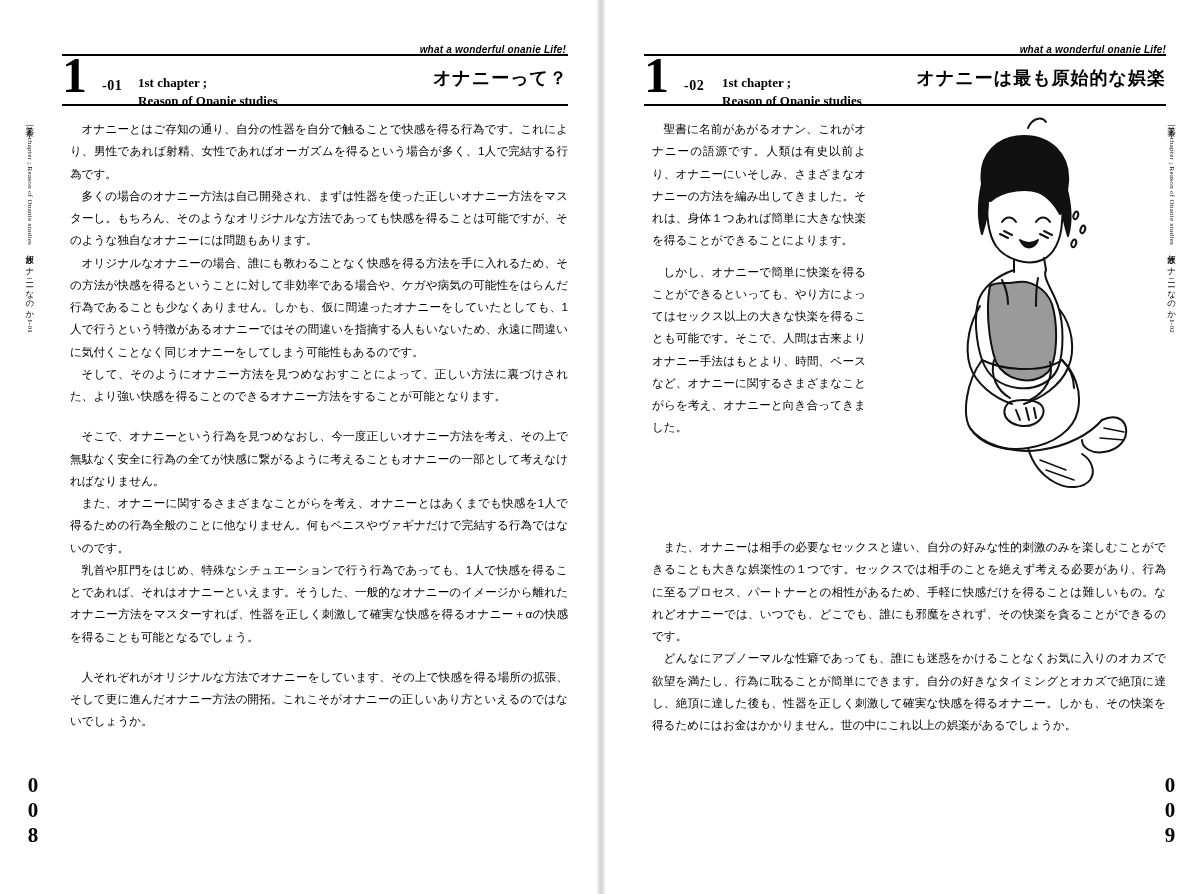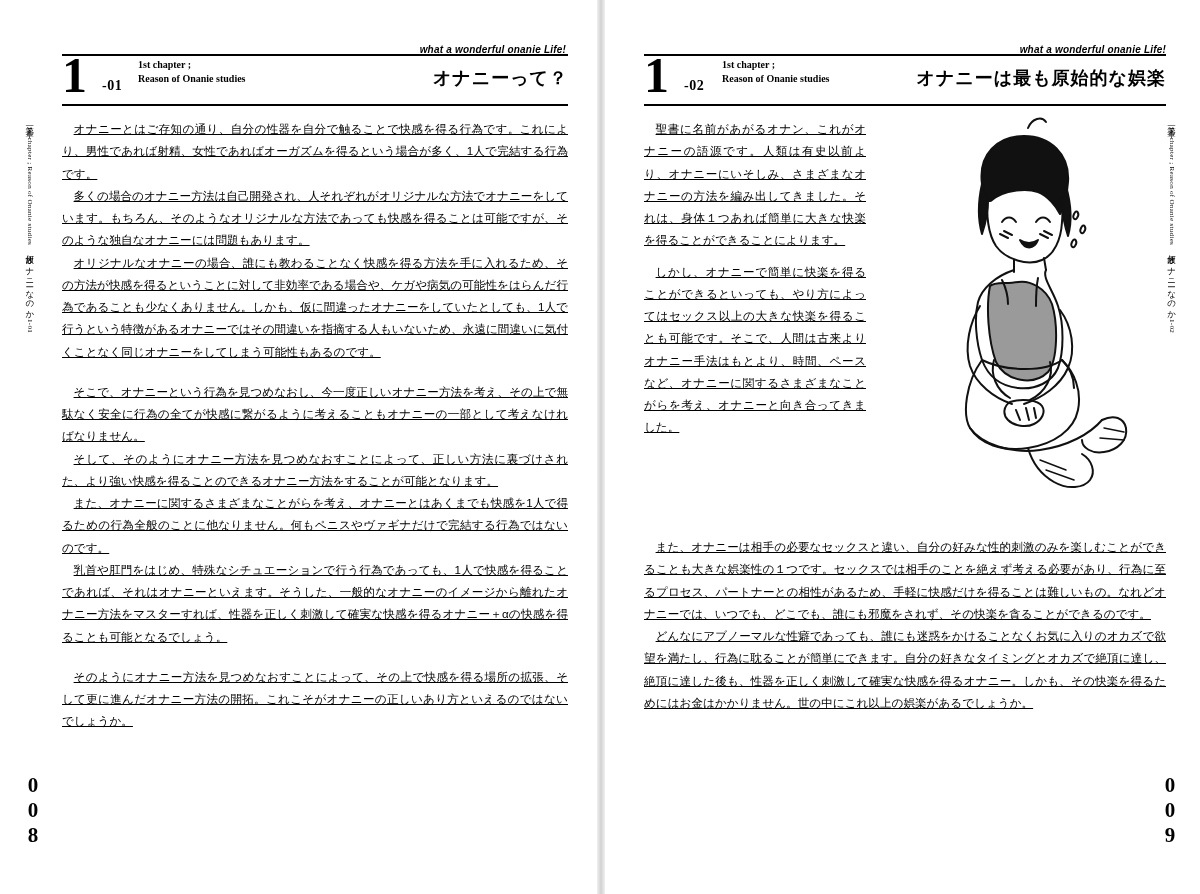--- a/index.html
+++ b/index.html
@@ -92,23 +92,23 @@
     left: 40px;
     top: 22px;
     font-family: "Liberation Serif", serif;
     font-size: 14px;
     font-weight: bold;
     letter-spacing: 0.5px;
   }
   .sub-label {
     position: absolute;
     left: 76px;
-    top: 2px;
-    font-family: "Liberation Serif", serif;
-    font-size: 10px;
+    top: 18px;
+    font-family: "Liberation Serif", serif;
+    font-size: 13px;
     font-weight: bold;
     line-height: 1.35;
     white-space: pre-line;
   }
   .right .sub-label { left: 78px; }
   .chapter-title {
     position: absolute;
     right: 0;
     top: 10px;
     font-size: 18px;
@@ -167,23 +167,22 @@
     width: 222px;
     top: 118px;
   }
   .right .body-col-wide {
     left: 44px;
     right: 34px;
     top: 536px;
     width: auto;
   }
   .para {
-    margin: 0 0 0 0;
+    margin: 0 0 0 8px;
     text-indent: 1em;
-    text-decoration: underline;
   }
   .para.gap { margin-top: 18px; }
   .para.gap-sm { margin-top: 9px; }
 
   
   .illo {
     position: absolute;
     left: 278px;
     top: 110px;
     width: 290px;
@@ -217,27 +216,27 @@
       <span class="en">1st chapter ;
 Reason of Onanie studies</span>
       <span>何故オナニーなのか</span>
       <span class="en">1-01</span>
     </div>
 
     <div class="folio">008</div>
 
     <div class="body-col">
       <p class="para">オナニーとはご存知の通り、自分の性器を自分で触ることで快感を得る行為です。これにより、男性であれば射精、女性であればオーガズムを得るという場合が多く、1人で完結する行為です。</p>
-      <p class="para">多くの場合のオナニー方法は自己開発され、人それぞれがオリジナルな方法でオナニーをしています。もちろん、そのようなオリジナルな方法であっても快感を得ることは可能ですが、そのような独自なオナニーには問題もあります。</p>
+      <p class="para">多くの場合のオナニー方法は自己開発され、まずは性器を使った正しいオナニー方法をマスターし。もちろん、そのようなオリジナルな方法であっても快感を得ることは可能ですが、そのような独自なオナニーには問題もあります。</p>
       <p class="para">オリジナルなオナニーの場合、誰にも教わることなく快感を得る方法を手に入れるため、その方法が快感を得るということに対して非効率である場合や、ケガや病気の可能性をはらんだ行為であることも少なくありません。しかも、仮に間違ったオナニーをしていたとしても、1人で行うという特徴があるオナニーではその間違いを指摘する人もいないため、永遠に間違いに気付くことなく同じオナニーをしてしまう可能性もあるのです。</p>
+      <p class="para">そして、そのようにオナニー方法を見つめなおすことによって、正しい方法に裏づけされた、より強い快感を得ることのできるオナニー方法をすることが可能となります。</p>
       <p class="para gap">そこで、オナニーという行為を見つめなおし、今一度正しいオナニー方法を考え、その上で無駄なく安全に行為の全てが快感に繋がるように考えることもオナニーの一部として考えなければなりません。</p>
-      <p class="para">そして、そのようにオナニー方法を見つめなおすことによって、正しい方法に裏づけされた、より強い快感を得ることのできるオナニー方法をすることが可能となります。</p>
       <p class="para">また、オナニーに関するさまざまなことがらを考え、オナニーとはあくまでも快感を1人で得るための行為全般のことに他なりません。何もペニスやヴァギナだけで完結する行為ではないのです。</p>
       <p class="para">乳首や肛門をはじめ、特殊なシチュエーションで行う行為であっても、1人で快感を得ることであれば、それはオナニーといえます。そうした、一般的なオナニーのイメージから離れたオナニー方法をマスターすれば、性器を正しく刺激して確実な快感を得るオナニー＋αの快感を得ることも可能となるでしょう。</p>
-      <p class="para gap">そのようにオナニー方法を見つめなおすことによって、その上で快感を得る場所の拡張、そして更に進んだオナニー方法の開拓。これこそがオナニーの正しいあり方といえるのではないでしょうか。</p>
+      <p class="para gap">人それぞれがオリジナルな方法でオナニーをしています、その上で快感を得る場所の拡張、そして更に進んだオナニー方法の開拓。これこそがオナニーの正しいあり方といえるのではないでしょうか。</p>
     </div>
   </div>
 
   <div class="page right">
 
     <div class="running-head">what a wonderful onanie Life!</div>
 
     <div class="header-zone">
       <div class="rule-top"></div>
       <div class="rule-bottom"></div>

